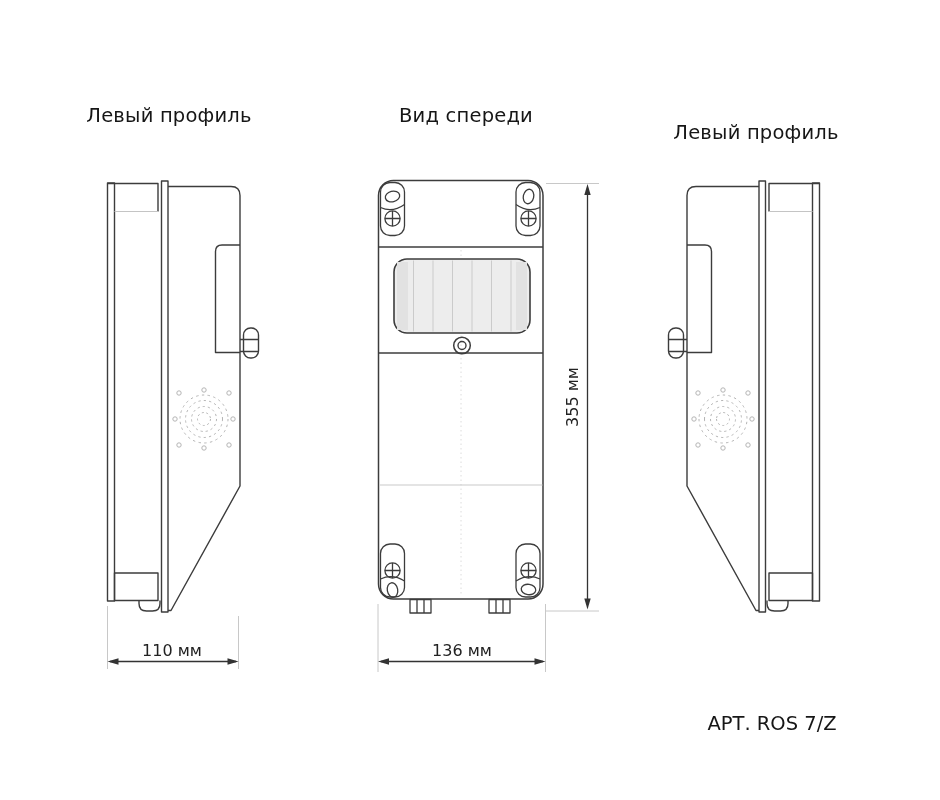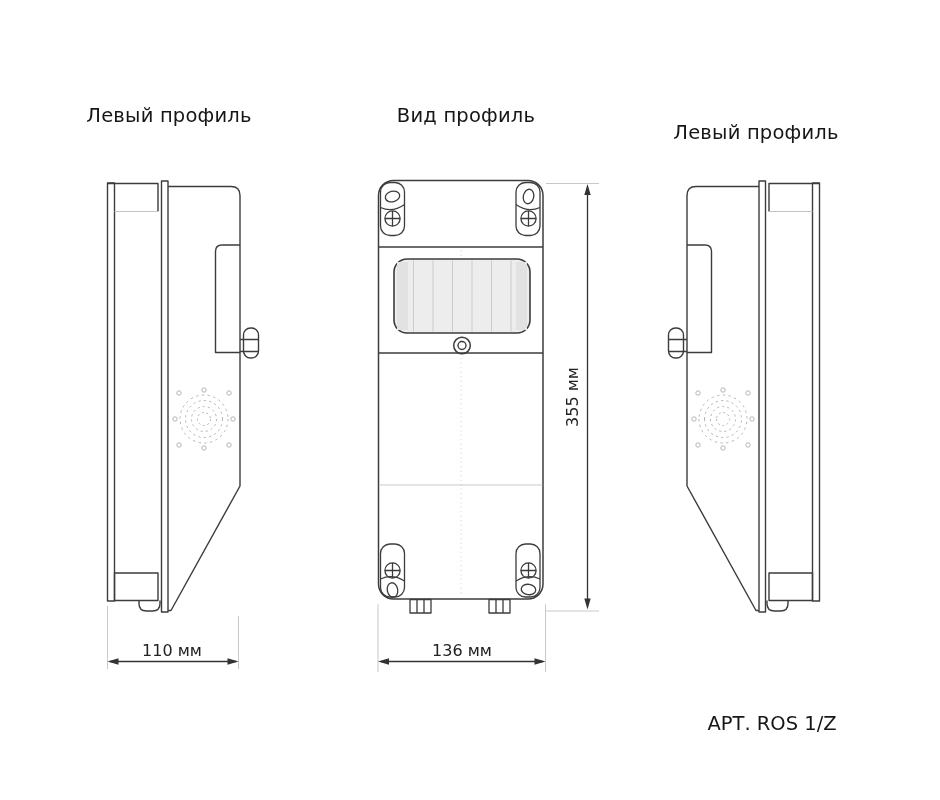--- a/index.html
+++ b/index.html
@@ -10,21 +10,21 @@
   .article{position:absolute;width:250px;text-align:center;font-size:19.5px;color:#161616;}
   svg{position:absolute;left:0;top:0;}
   svg text{font-family:"DejaVu Sans","Liberation Sans",sans-serif;font-size:16px;fill:#222;}
 </style>
 </head>
 <body>
 
 <div class="canvas">
 
   <div class="view-title" style="left:49px;top:104px;">Левый профиль</div>
-  <div class="view-title" style="left:346px;top:104px;">Вид профиль</div>
+  <div class="view-title" style="left:346px;top:104px;">Вид спереди</div>
   <div class="view-title" style="left:636px;top:121px;">Левый профиль</div>
 
   <svg width="940" height="800" viewBox="0 0 940 800">
     <defs>
       <g id="profile-shape" fill="none" stroke="#3c3c3c" stroke-width="1.4" stroke-linejoin="round" stroke-linecap="butt">
 
         <rect x="107.5" y="183" width="7" height="418"></rect>
 
         <path d="M107.5 183.5 H158 V211.5"></path>
         <path d="M114.5 211.5 H158" stroke="#c4c4c4" stroke-width="1.1"></path>
@@ -155,14 +155,14 @@
 
     <g>
       <path d="M546 183.5 H599 M546 611 H599" stroke="#c8c8c8" stroke-width="1" fill="none"></path>
       <path d="M587.5 188 V605" stroke="#333" stroke-width="1.3" fill="none"></path>
       <polygon points="587.5,184 584.3,195 590.7,195" fill="#333"></polygon>
       <polygon points="587.5,609.5 584.3,598.5 590.7,598.5" fill="#333"></polygon>
       <text transform="translate(578 397) rotate(-90)" text-anchor="middle">355 мм</text>
     </g>
   </svg>
 
-  <div class="article" style="left:647px;top:712px;">АРТ. ROS 1/Z</div>
+  <div class="article" style="left:647px;top:712px;">АРТ. ROS 7/Z</div>
 </div>
 
 </body></html>

